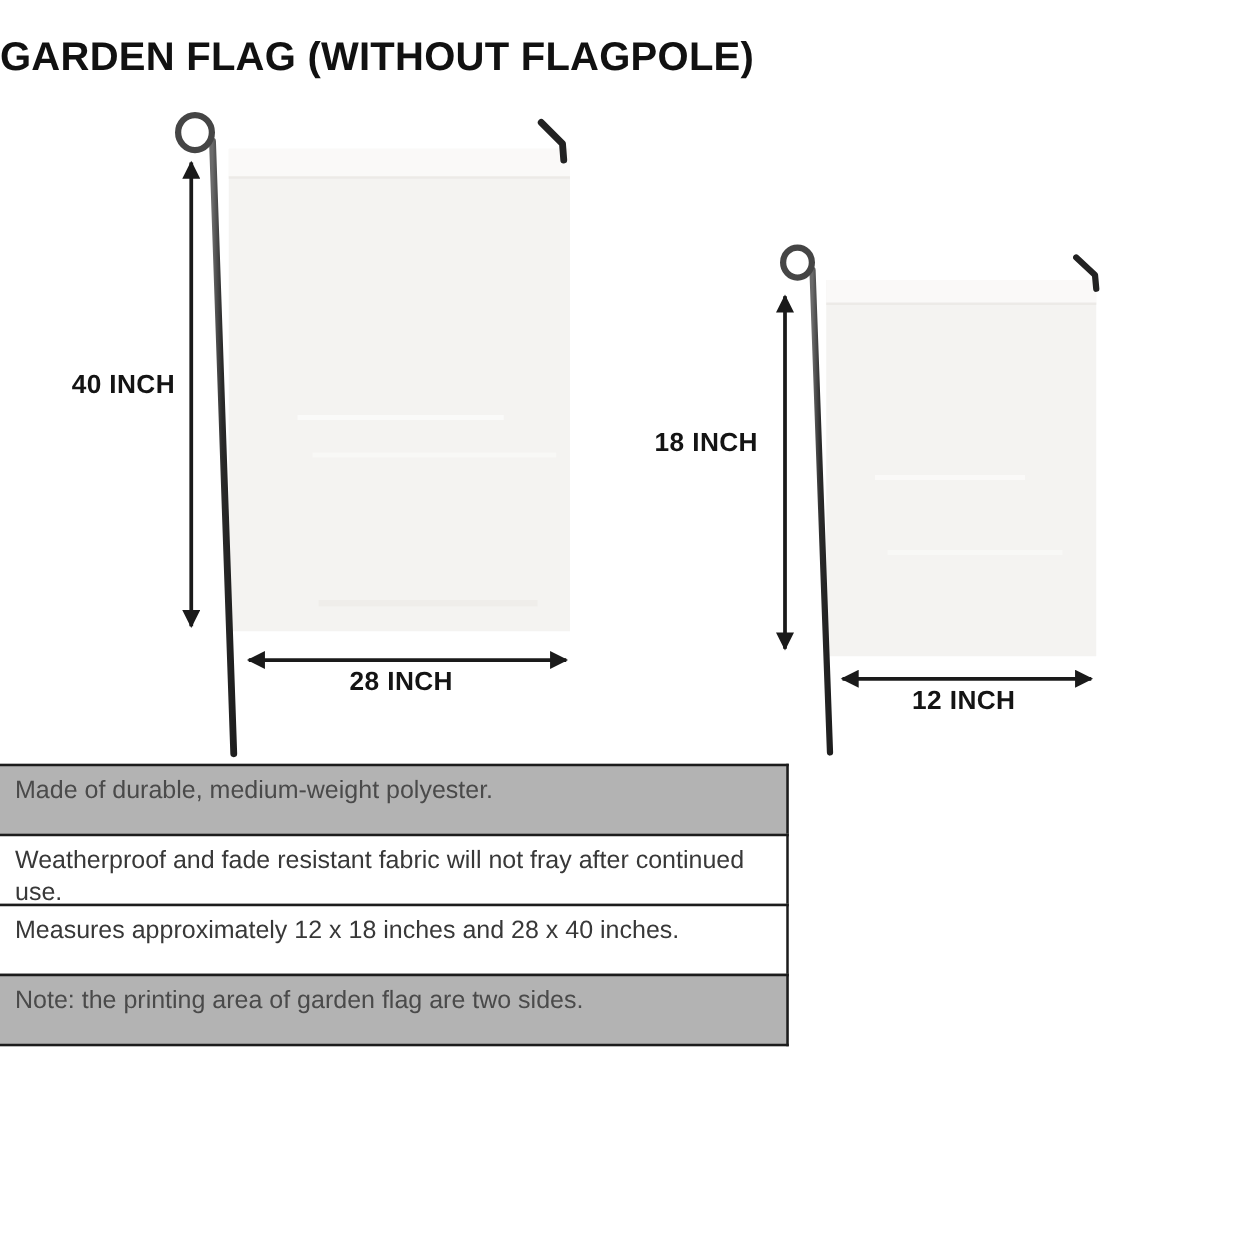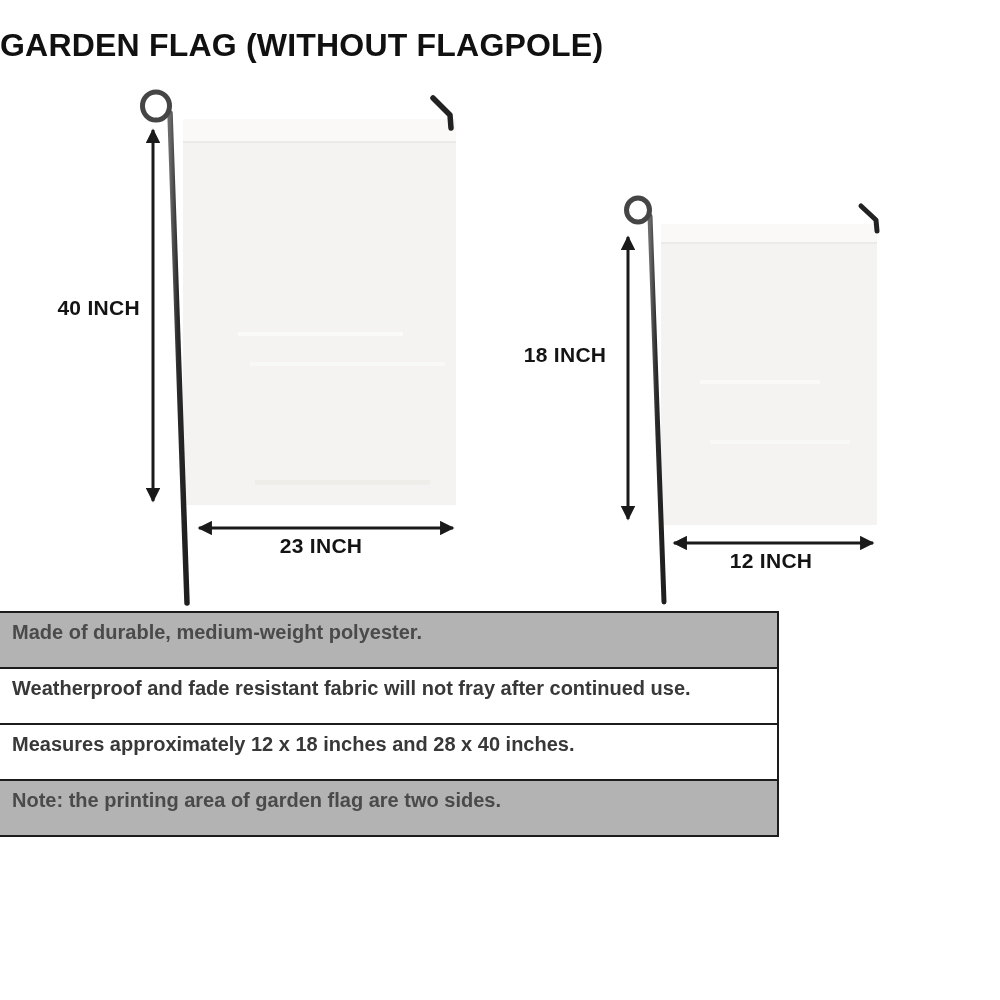--- a/index.html
+++ b/index.html
@@ -54,22 +54,21 @@
   }
   #label-40 { left: 40px;  top: 296px; width: 100px; text-align: right; }
   #label-28 { left: 266px; top: 534px; width: 110px; text-align: center; }
   #label-18 { left: 515px; top: 343px; width: 100px; text-align: center; }
   #label-12 { left: 716px; top: 549px; width: 110px; text-align: center; }
   
   .specs {
     position: absolute;
     top: 611px;
     left: 0;
-    width: 779px;
-    font-weight: bold;
+    width: 631px;
   }
   .spec-row {
     box-sizing: border-box;
     height: 58px;
     border: 2px solid #1c1c1c;
     border-left: none;
     padding: 6px 12px 0 12px;
     font-size: 20px;
     line-height: 26px;
   }
@@ -120,21 +119,21 @@
       <rect x="710" y="440" width="140" height="4" fill="#ffffff" opacity="0.4"></rect>
       <path d="M650,216 L664,602" stroke="url(#poleg)" stroke-width="5" stroke-linecap="round" fill="none"></path>
       <ellipse cx="638" cy="210" rx="11.5" ry="12" fill="none" stroke="#454545" stroke-width="5"></ellipse>
       <path d="M861,206 L876,220 L877,231" stroke="#222222" stroke-width="5" fill="none" stroke-linecap="round" stroke-linejoin="round"></path>
       <line x1="628" y1="237" x2="628" y2="519" stroke="#1a1a1a" stroke-width="3" marker-start="url(#arr)" marker-end="url(#arr)"></line>
       <line x1="674" y1="543" x2="873" y2="543" stroke="#1a1a1a" stroke-width="3" marker-start="url(#arr)" marker-end="url(#arr)"></line>
     </g>
   </svg>
 
   <div class="dim-label" id="label-40">40 INCH</div>
-  <div class="dim-label" id="label-28">23 INCH</div>
+  <div class="dim-label" id="label-28">28 INCH</div>
   <div class="dim-label" id="label-18">18 INCH</div>
   <div class="dim-label" id="label-12">12 INCH</div>
 
   <div class="specs">
     <div class="spec-row gray">
       <span>Made of durable, medium-weight polyester.</span>
     </div>
     <div class="spec-row white">
       <span>Weatherproof and fade resistant fabric will not fray after continued use.</span>
     </div>

